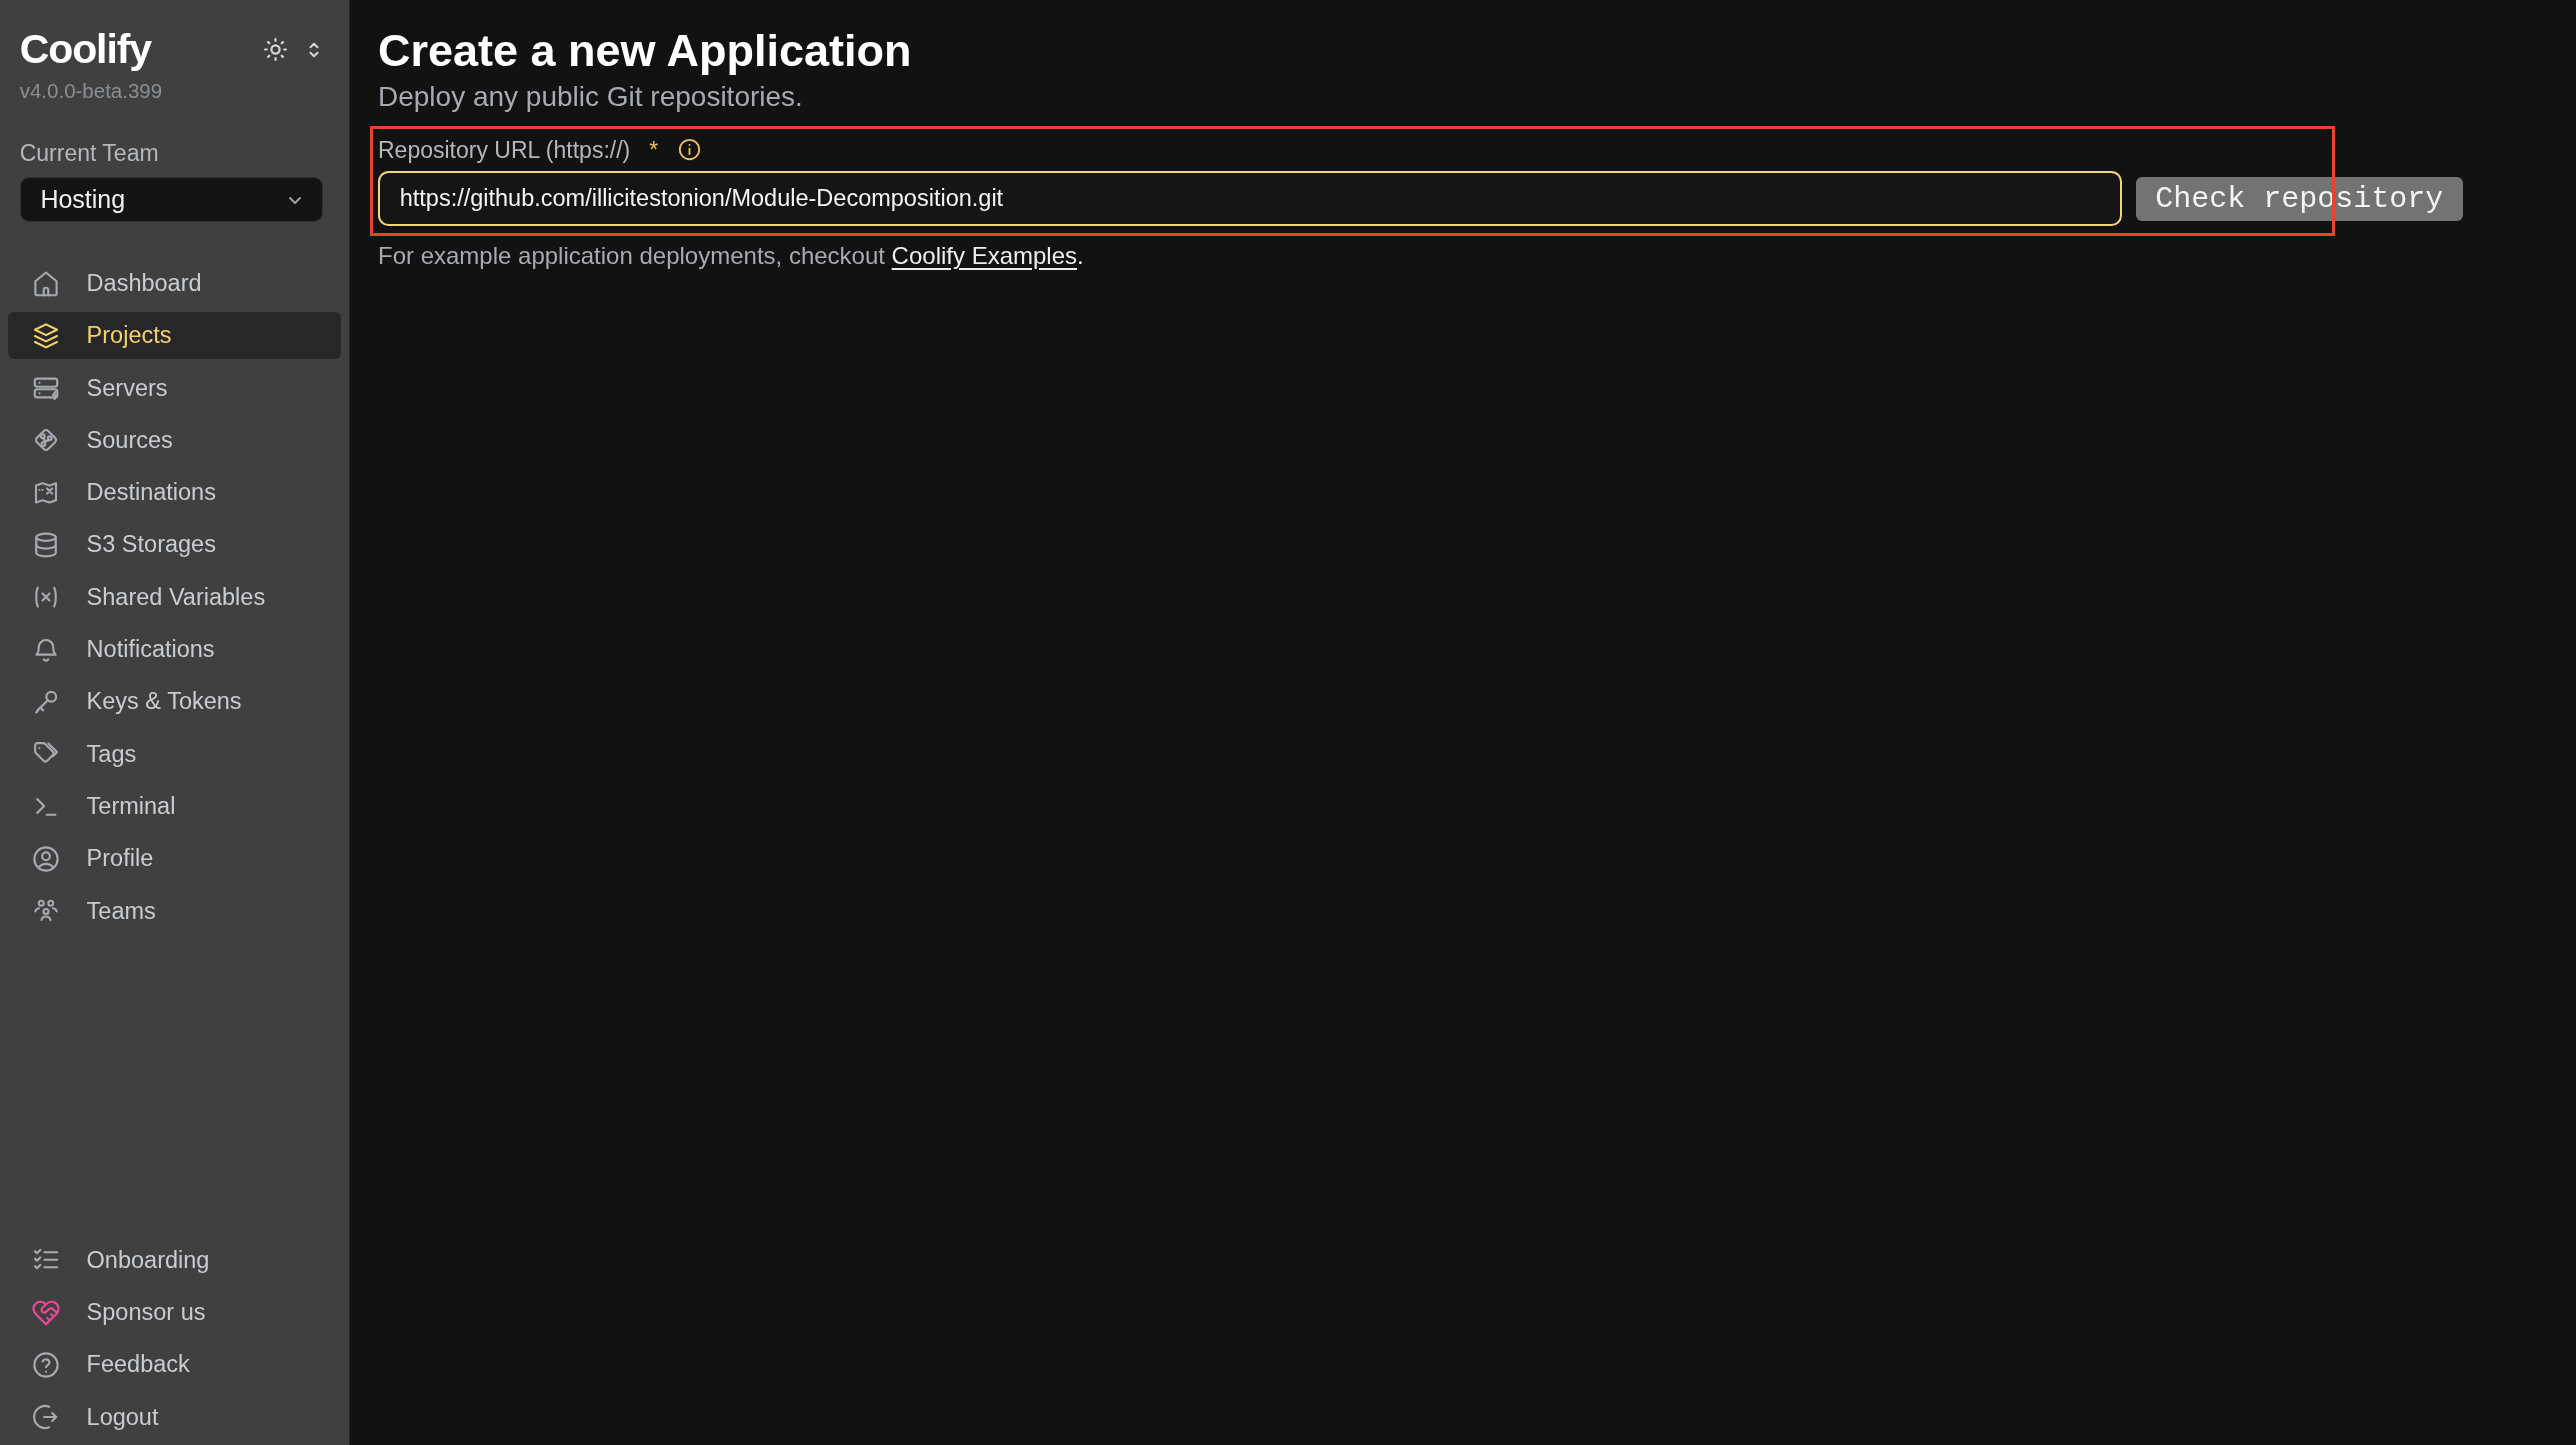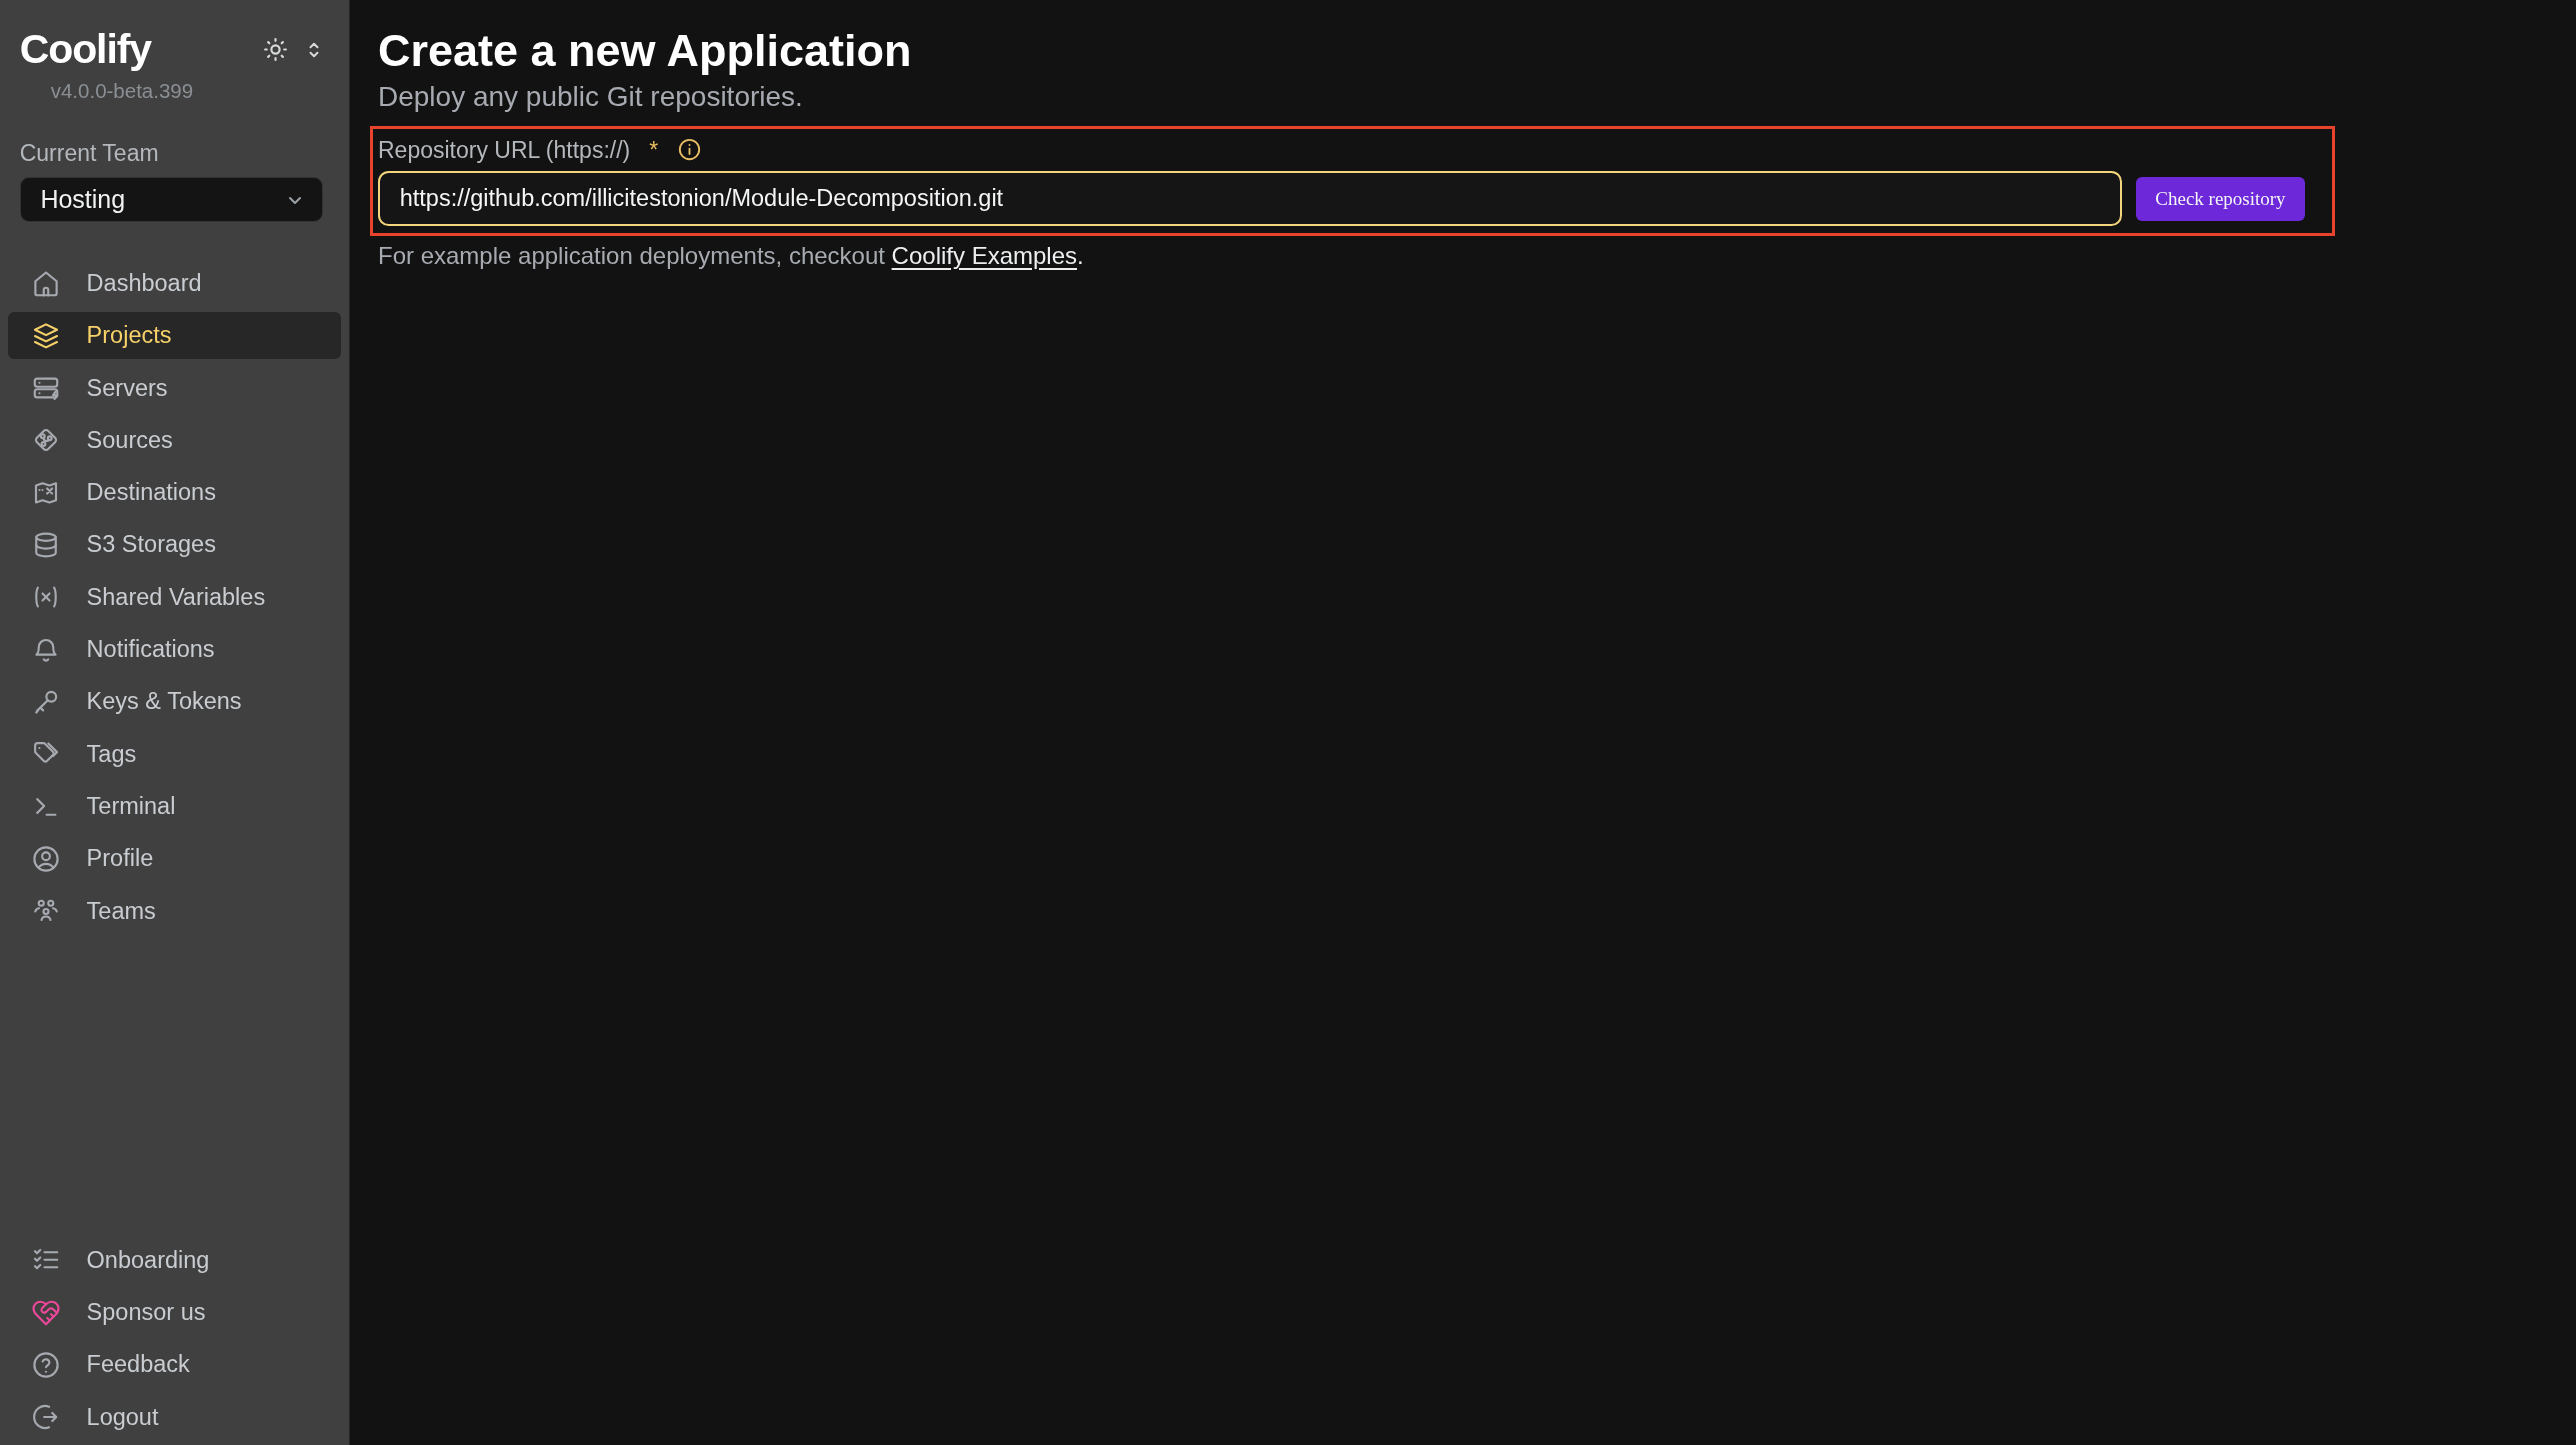--- a/index.html
+++ b/index.html
@@ -15,21 +15,21 @@
   .sidebar{
     position:absolute;left:0;top:0;width:350px;height:1446px;
     background:#404040;border-right:1.5px solid #272727;
   }
   .sb-header{padding:26px 23px 0 19.7px;}
   .brand-row{display:flex;align-items:flex-start;}
   .brand{font-size:41px;font-weight:bold;letter-spacing:-1.1px;line-height:47px;color:#fff;}
   .header-icons{margin-left:auto;display:flex;align-items:center;gap:12px;margin-top:9px;color:#d6d8da;}
   .hicon{width:29px;height:29px;cursor:pointer;}
   .hicon.small{width:24px;height:24px;}
-  .version{margin-top:6px;font-size:20.5px;color:#8a8f94;line-height:24px;margin-left:31px;}
+  .version{margin-top:6px;font-size:20.5px;color:#8a8f94;line-height:24px;}
 
   .team-block{padding:0 26px 0 19.7px;margin-top:35px;}
   .team-label{font-size:23px;color:#b4b8bd;line-height:30px;}
   .team-select{
     margin-top:9px;height:45px;border:1.5px solid #303439;border-radius:9px;
     display:flex;align-items:center;padding:0 15px 0 19.7px;
     font-size:25px;color:#f1f2f3;cursor:pointer;background:#141414;
   }
   .team-select .chev{margin-left:auto;width:24px;height:24px;color:#9aa0a6;}
 
@@ -58,23 +58,23 @@
   .info-ic{width:25px;height:25px;color:#e9bd63;cursor:pointer;}
 
   .input-row{display:flex;align-items:center;margin-top:4.5px;}
   .repo-input{
     width:1744px;height:55px;background:#151515;
     border:2.3px solid #f4d47c;border-radius:10.6px;
     color:#f5f6f7;font-size:23.5px;padding:0 19.7px;outline:none;
     font-family:"Liberation Sans","DejaVu Sans",sans-serif;
   }
   .check-btn{
-    margin-left:13.6px;height:44px;padding:0 19.7px;background:#6d28d9;border:none;
-    border-radius:6px;color:#f3f4f6;font-size:19px;cursor:pointer;white-space:nowrap;
-    font-family:Liberation Serif, serif;
+    margin-left:13.6px;height:44px;padding:0 19.7px;background:#737373;border:none;
+    border-radius:6px;color:#f3f4f6;font-size:30px;cursor:pointer;white-space:nowrap;
+    font-family:Liberation Mono, monospace;
   }
   .helper{margin-top:15px;font-size:24px;color:#a7abb1;line-height:30px;}
   .helper .link{color:#eceef0;text-decoration:underline;text-underline-offset:3.8px;cursor:pointer;}
   .helper .suffix{color:#eceef0;}
 
   
   .annotation{
     position:absolute;left:370px;top:126px;width:1965px;height:110px;
     border:3.8px solid #e8432c;pointer-events:none;z-index:5;
   }

